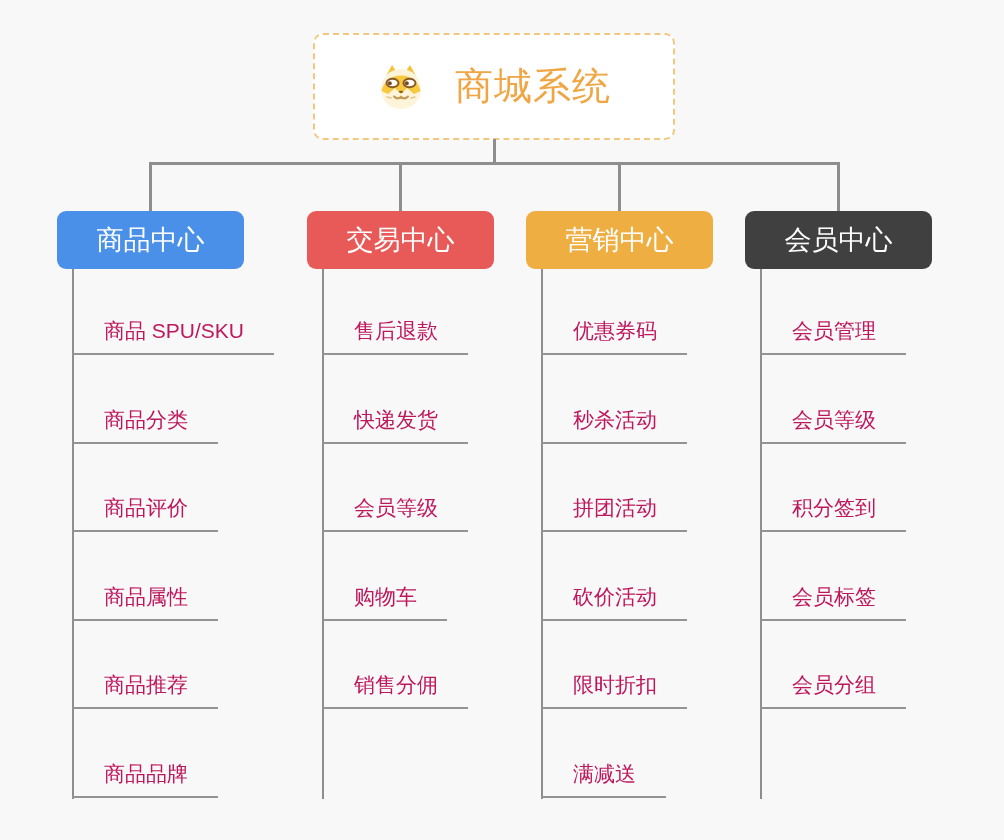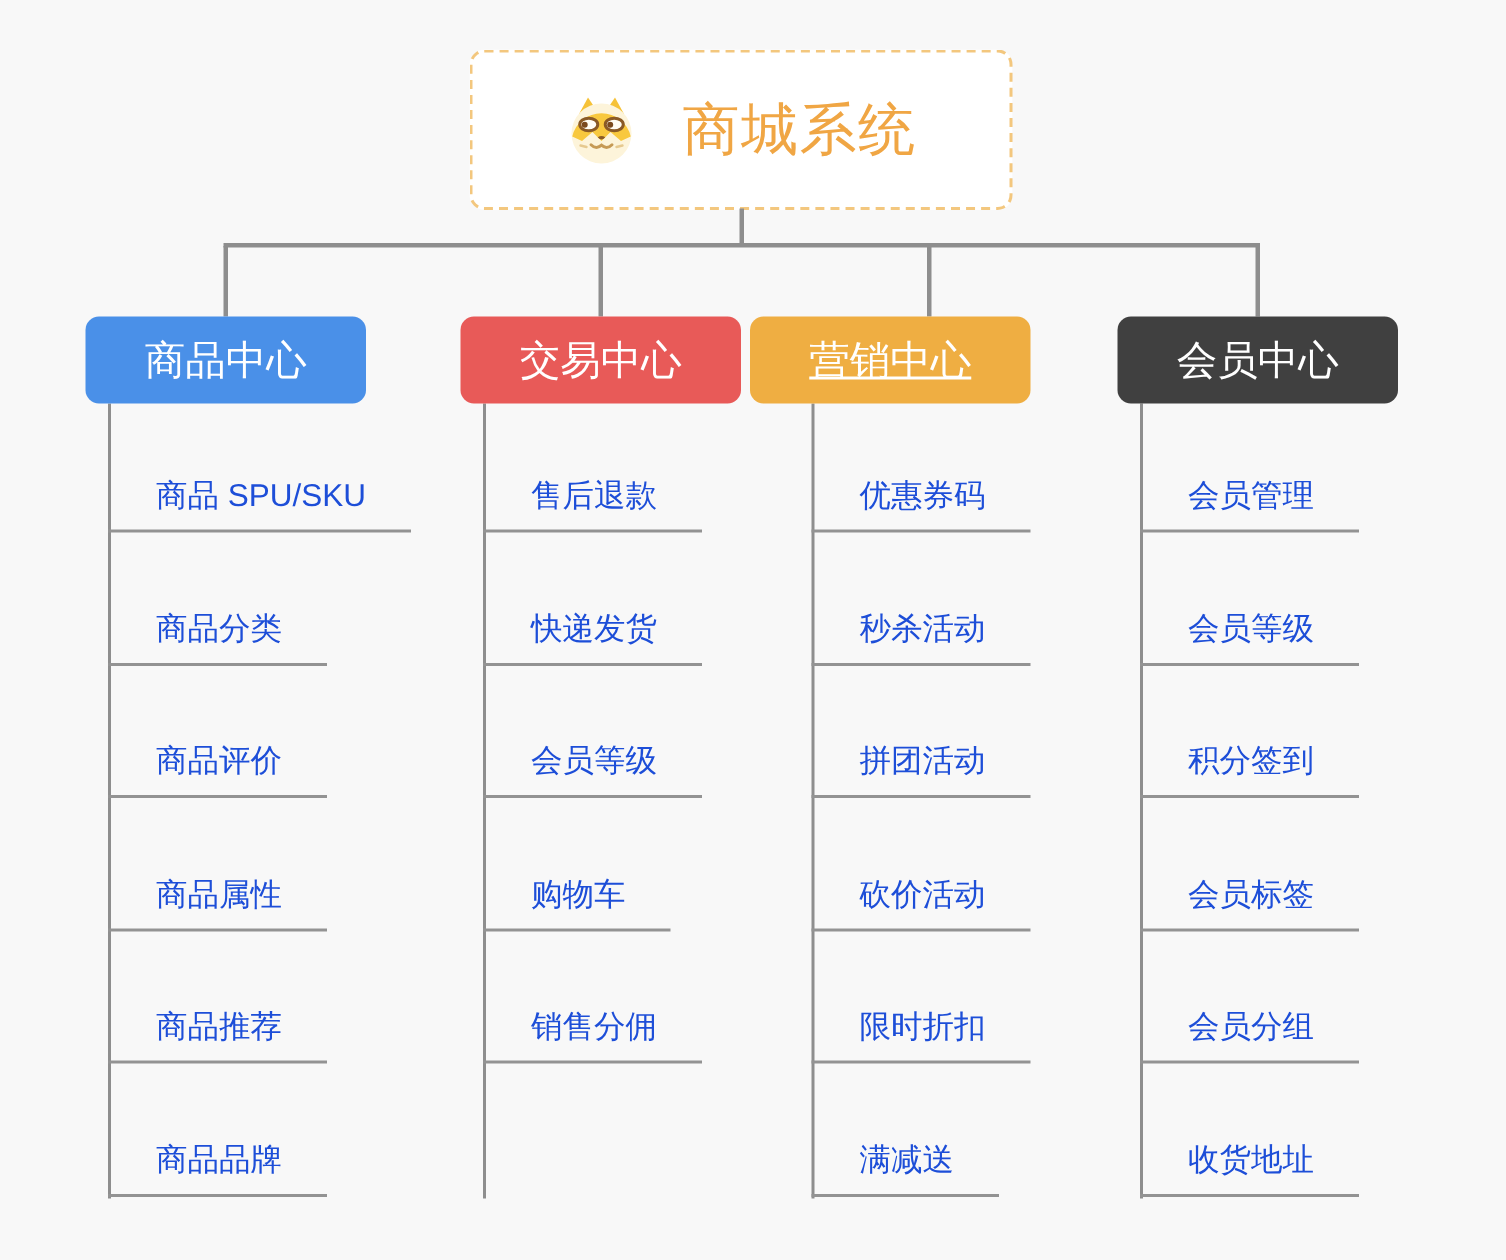--- a/index.html
+++ b/index.html
@@ -53,33 +53,33 @@
     width: 187px; height: 58px;
     border-radius: 9px;
     color: #ffffff;
     font-size: 27px;
     display: flex;
     align-items: center;
     justify-content: center;
     white-space: nowrap;
   }
   .branch.c1 { left: 57px; }  .branch.c2 { left: 307px; }
-  .branch.c3 { left: 500px; text-decoration: underline; } .branch.c4 { left: 745px; }
+  .branch.c3 { left: 526px; } .branch.c4 { left: 745px; }
 
   
   .col {
     position: absolute;
     top: 317px;
   }
   .col.c1 { left: 72px; }  .col.c2 { left: 322px; }
   .col.c3 { left: 541px; } .col.c4 { left: 760px; }
   .child {
     width: max-content;
     font-size: 21px;
-    color: #1d4ed8;
+    color: #be185d;
     line-height: 28px;
     padding: 0 30px 8px 32px;
     border-bottom: 2px solid #939393;
     margin-bottom: 50.6px;
     white-space: nowrap;
   }
 </style>
 </head>
 <body>
 
@@ -144,16 +144,15 @@
     <div class="child">限时折扣</div>
     <div class="child">满减送</div>
   </div>
 
   <div class="col c4">
     <div class="child">会员管理</div>
     <div class="child">会员等级</div>
     <div class="child">积分签到</div>
     <div class="child">会员标签</div>
     <div class="child">会员分组</div>
-    <div class="child">收货地址</div>
   </div>
 
 </div>
 
 </body></html>

